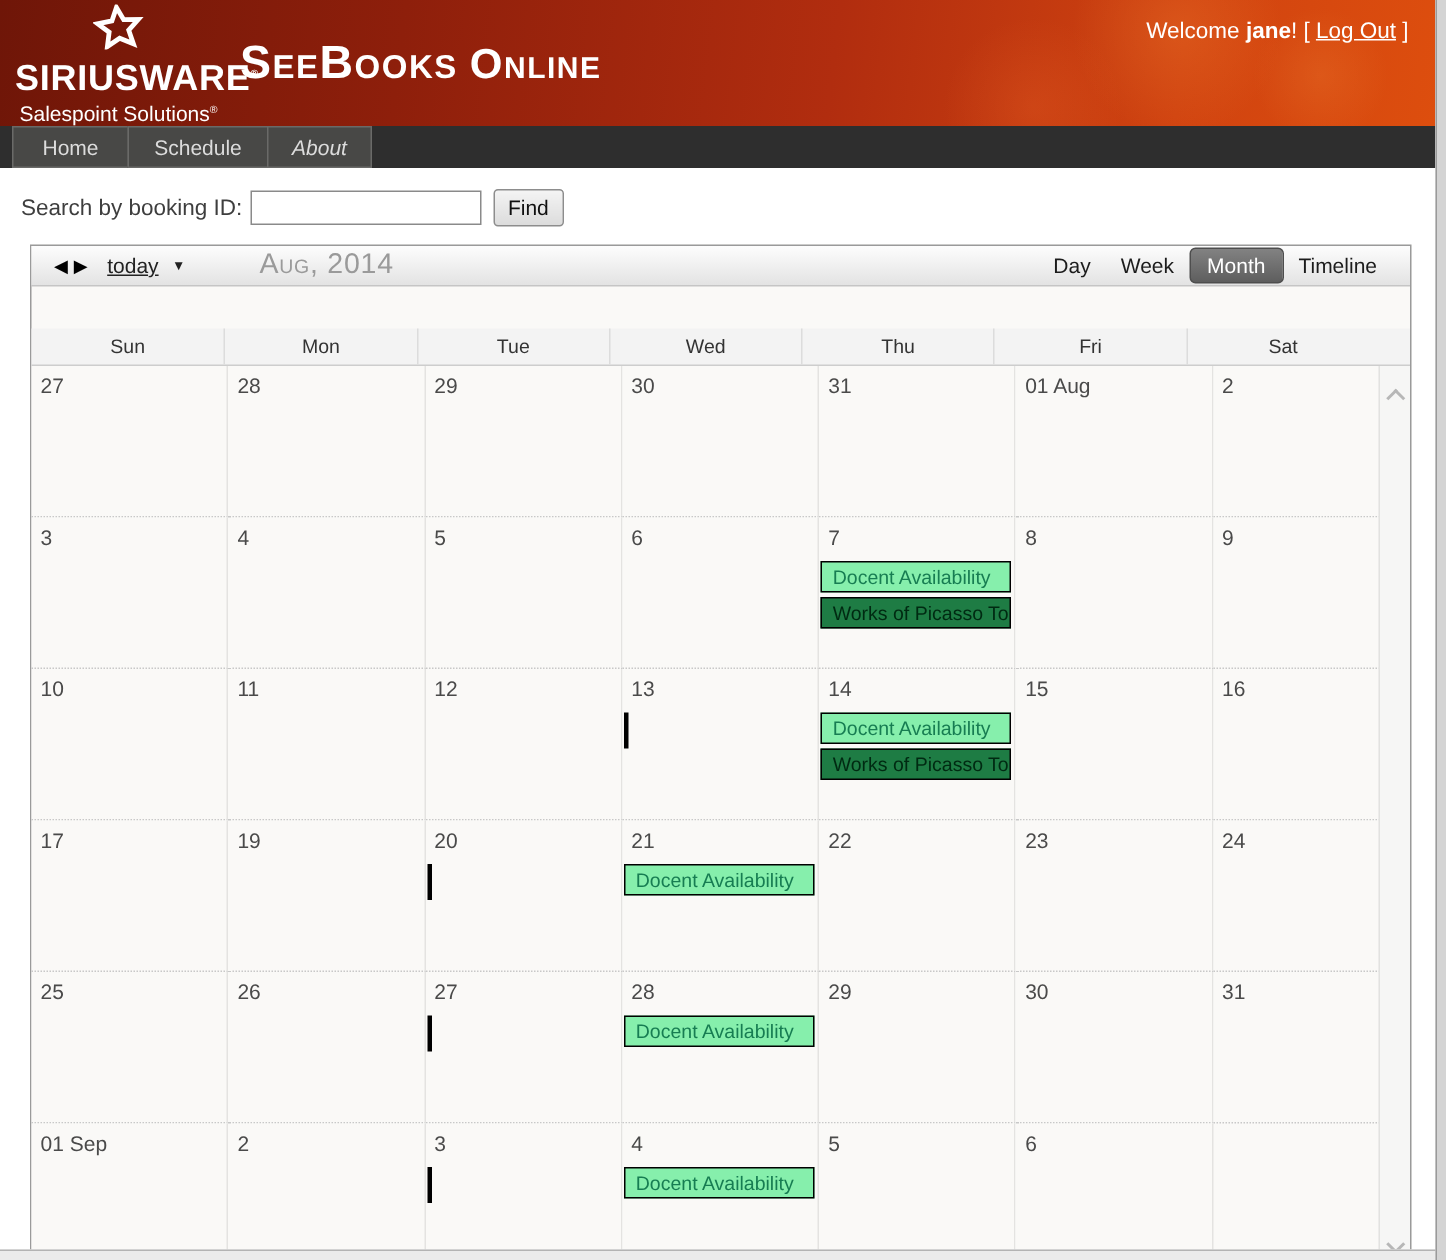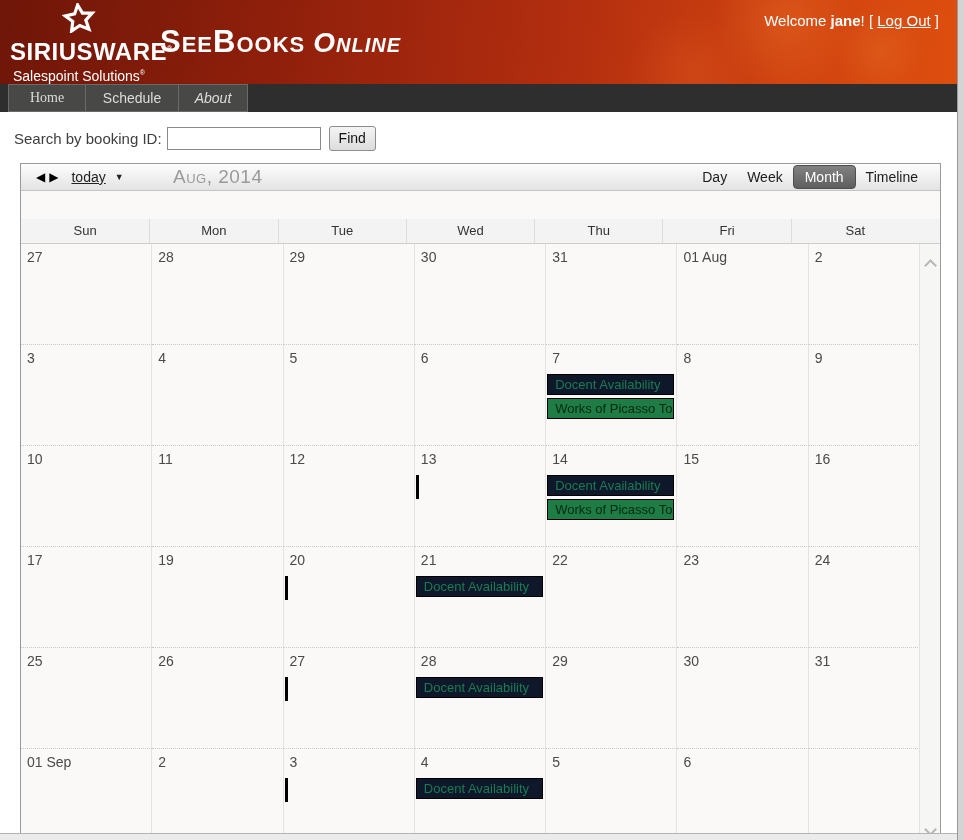--- a/index.html
+++ b/index.html
@@ -17,31 +17,31 @@
       radial-gradient(circle 45px at 92% 60%, rgba(255,170,80,.15), transparent),
       linear-gradient(97deg, #6f1608 0%, #8e1f0b 28%, #b12d0f 58%, #d04310 82%, #dd4e0e 100%);
   }
   .logo { position:absolute; left:10px; top:3px; width:138px; text-align:center; color:#fff; }
   .logo .star { height:30px; }
   .logo .brand { font-size:24px; font-weight:bold; letter-spacing:.5px; line-height:24px; }
   .logo .tagline { font-size:14px; line-height:17px; }
   .logo sup { font-size:7px; vertical-align:super; }
   .app-title { position:absolute; left:160px; top:24px; color:#fff; white-space:nowrap; }
   .app-title .t1 { font-variant:small-caps; font-weight:bold; font-size:31px; letter-spacing:1px; }
-  .app-title .t2 { font-variant:small-caps; font-weight:bold; font-style:italic; font-size:28px; margin-left:8px; letter-spacing:1px; }
+  .app-title .t2 { font-variant:small-caps; font-weight:bold; font-size:28px; margin-left:8px; letter-spacing:1px; }
   .welcome { position:absolute; right:18px; top:12px; color:#fff; font-size:15px; }
   .welcome b { font-weight:bold; }
   .welcome a { color:#fff; text-decoration:underline; cursor:pointer; }
 
   
   .nav { height:28px; background:#2e2e2e; display:flex; align-items:stretch; padding-left:8px; }
   .nav-btn { background:#484846; border:1px solid #6a6a68; color:#dcdcdc; font-size:14px;
     display:flex; align-items:center; justify-content:center; cursor:pointer; margin-left:-1px; }
   .nav-btn:first-child { margin-left:0; }
-  .nav-btn.w1 { width:78px;font-family:Liberation Serif, serif; } .nav-btn.w2 { width:94px; } .nav-btn.w3 { width:70px;font-style:italic; }
+  .nav-btn.w1 { width:78px; } .nav-btn.w2 { width:94px; } .nav-btn.w3 { width:70px;font-style:italic; }
 
   
   .search-row { margin:13px 0 12px 14px; height:26px; display:flex; align-items:center; }
   .search-row label { font-size:15px; color:#3e3e3e; }
   .search-row input { margin-left:5px; width:154px; height:23px; border:1px solid #8a8a8a; font-size:14px; padding:0 4px; background:#fff; }
   .find-btn { margin-left:8px; height:25px; padding:0 9px; font-size:14px; color:#111;
     background:linear-gradient(#f4f4f4,#dcdcdc); border:1px solid #8d8d8d; border-radius:3px; cursor:pointer; }
 
   
   .calendar { margin-left:20px; width:921px; border:1px solid #9a9a9a; background:#faf9f7; }
@@ -60,21 +60,21 @@
   .day-header-inner { display:grid; grid-template-columns:repeat(7,1fr); margin-right:21px;margin-top:28px; }
   .dow { height:24px; line-height:24px; text-align:center; font-size:13px; color:#333; border-left:1px solid #dcdcdc; }
   .dow:first-child { border-left:none; }
 
   .grid-wrap { position:relative; }
   .cal-grid { display:grid; grid-template-columns:repeat(7,1fr); grid-auto-rows:101px; }
   .cal-cell { background:#faf9f7; border-right:1px solid #e4e3e1; border-bottom:1px dotted #c8c8c8; overflow:hidden; cursor:default; }
   .date-num { padding:5px 0 0 6px; font-size:14px; color:#4a4a4a; height:24px; }
   .events { margin-top:5px; }
   .event { height:21px; line-height:17px; font-size:13px; border:1px solid #000; margin:0 2px 3px 1px; padding:1px 3px 1px 7px; white-space:nowrap; overflow:hidden; cursor:pointer; }
-  .event.outline { background:#0f172a; color:#177d52; }
+  .event.outline { background:#86efac; color:#177d52; }
   .event.filled { background:#1e7c44; color:#002a12; }
   .tick { width:3px; height:24px; background:#000; margin-left:1px; cursor:pointer; }
 
   .scroll-col { position:absolute; right:0; top:0; bottom:0; width:21px; background:#f6f6f5; border-left:1px solid #e2e2e0;
     display:flex; flex-direction:column; justify-content:space-between; align-items:center; padding:17px 0 16px; }
   .chev { width:9px; height:9px; border-left:2px solid #b7b7b7; border-top:2px solid #b7b7b7; cursor:pointer; }
   .chev.up { transform:rotate(45deg); }
   .chev.down { transform:rotate(225deg); }
 </style>
 </head>

